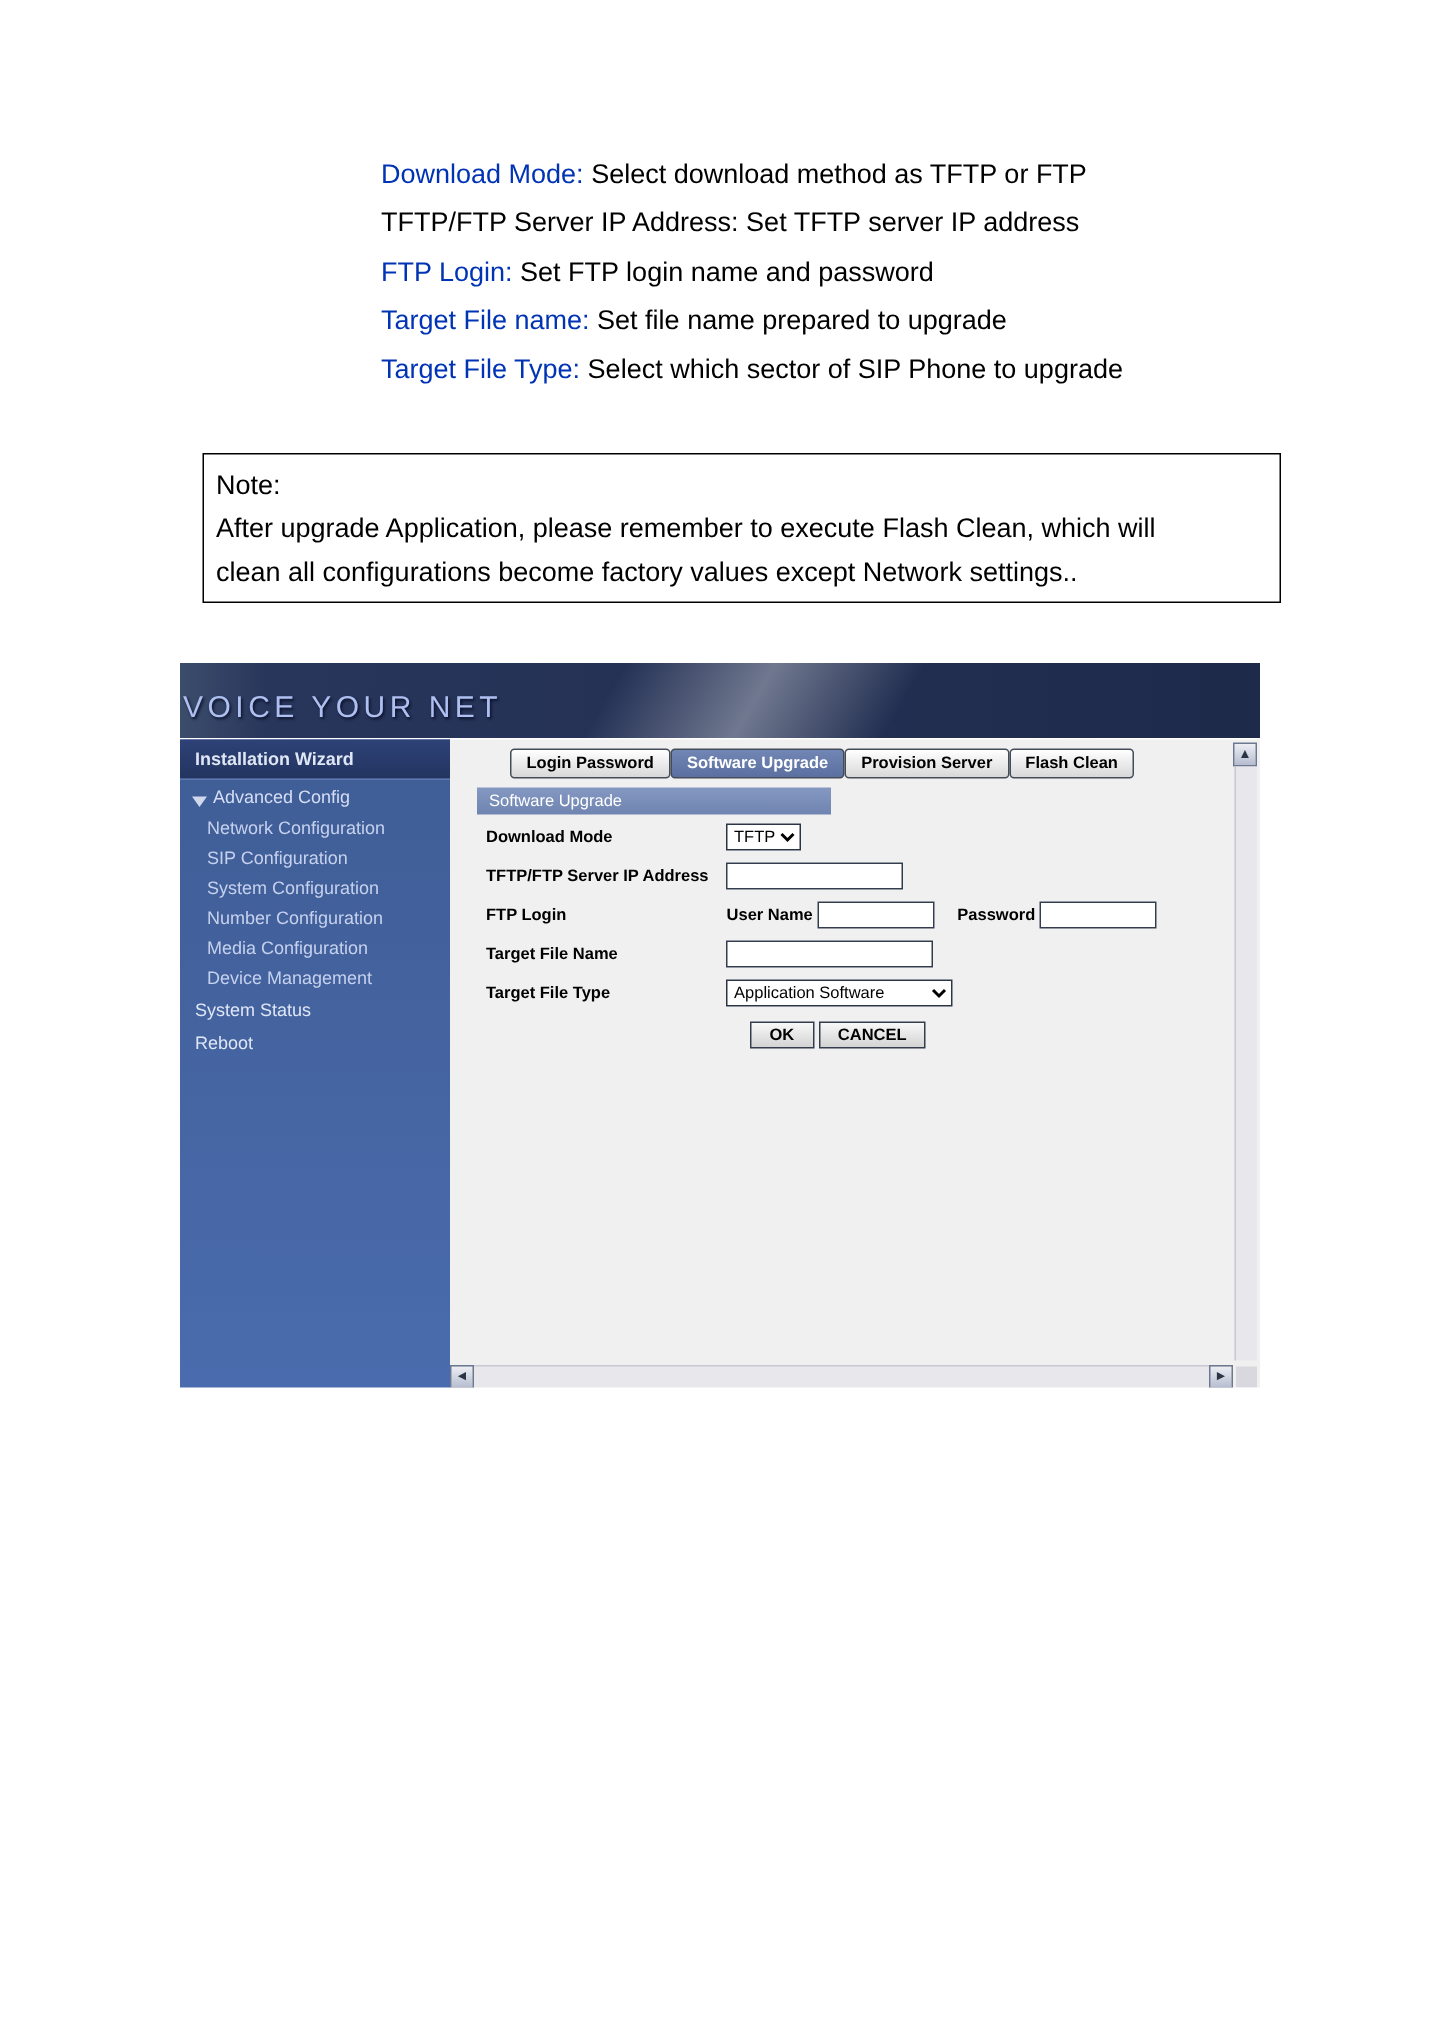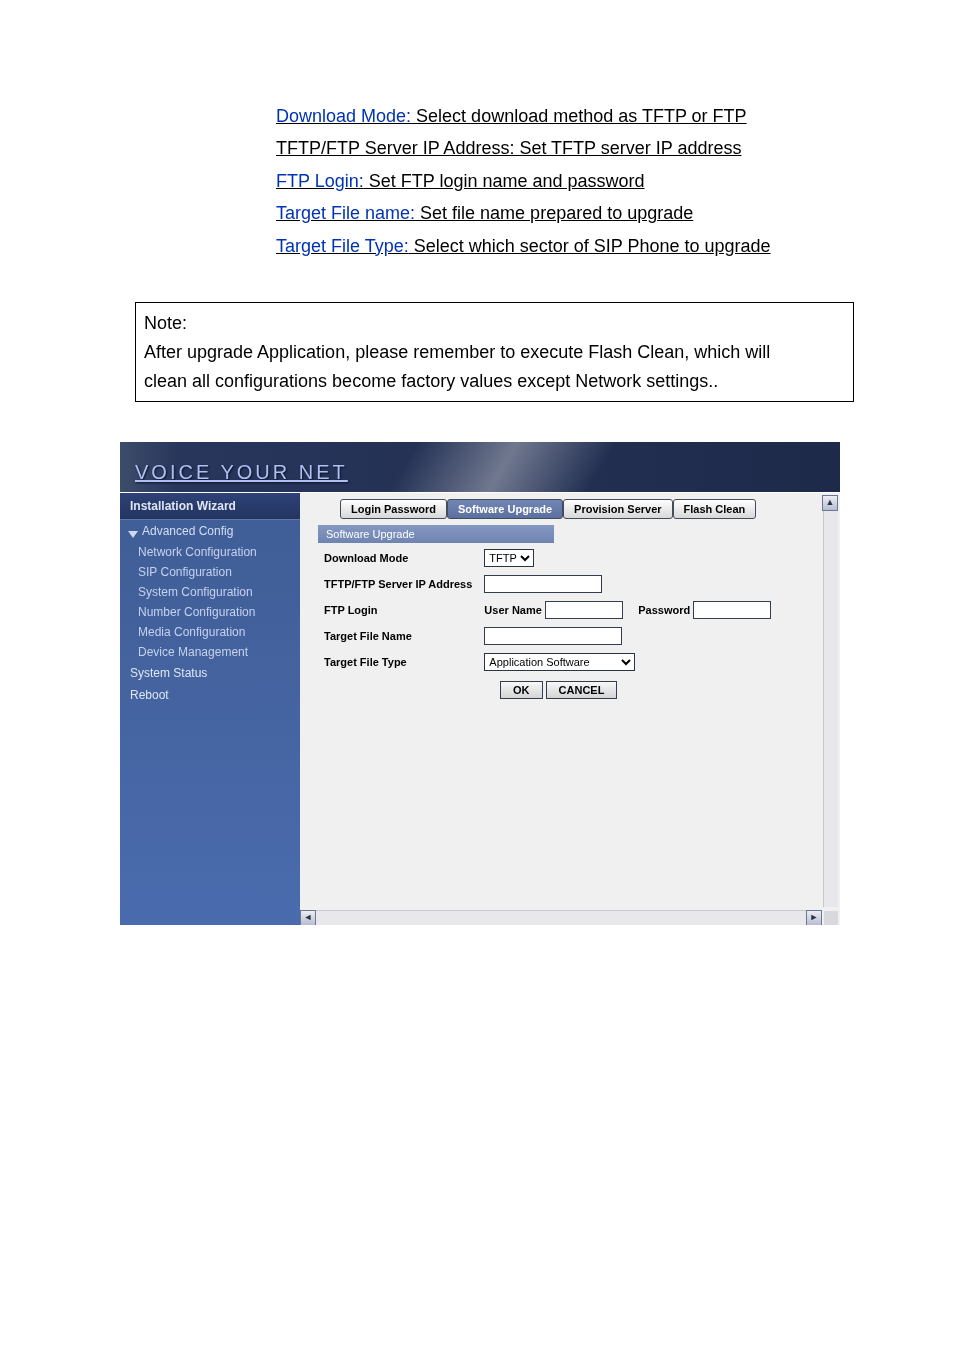--- a/index.html
+++ b/index.html
@@ -3,25 +3,24 @@
 <meta charset="utf-8">
 <style>
   body {
     margin: 0;
     padding: 0;
     font-family: Arial, Helvetica, sans-serif;
     background: #ffffff;
     width: 954px;
   }
   .doc-text {
-    padding: 100px 80px 20px 96px;
+    padding: 100px 80px 20px 74px;
     font-size: 18px;
     line-height: 1.8;
     color: #000000;
-    text-decoration: underline;
   }
   .doc-text .indent {
     padding-left: 180px;
   }
   .kw {
     color: #0034b4;
   }
   .note-box {
     margin: 20px 100px 40px 135px;
     padding: 6px 8px;
@@ -36,28 +35,27 @@
     font-size: 11px;
   }
   .header-bar {
     height: 50px;
     background: linear-gradient(to right, #3c4d6b 0%, #29365c 8%, #1d2a4a 100%);
     position: relative;
     overflow: hidden;
   }
   .header-title {
     position: absolute;
-    left: 15px;
+    left: 2px;
     bottom: 8px;
     font-family: Impact, Charcoal, sans-serif;
     font-size: 20px;
     letter-spacing: 3px;
     color: #aebff0;
     text-shadow: 1px 1px 2px #0a102a;
-    text-decoration: underline;
   }
   .header-slash {
     position: absolute;
     left: 280px;
     top: -10px;
     width: 200px;
     height: 80px;
     transform: skewX(-30deg);
     background: linear-gradient(to right, rgba(255,255,255,0.0), rgba(255,255,255,0.35), rgba(255,255,255,0.0));
   }

